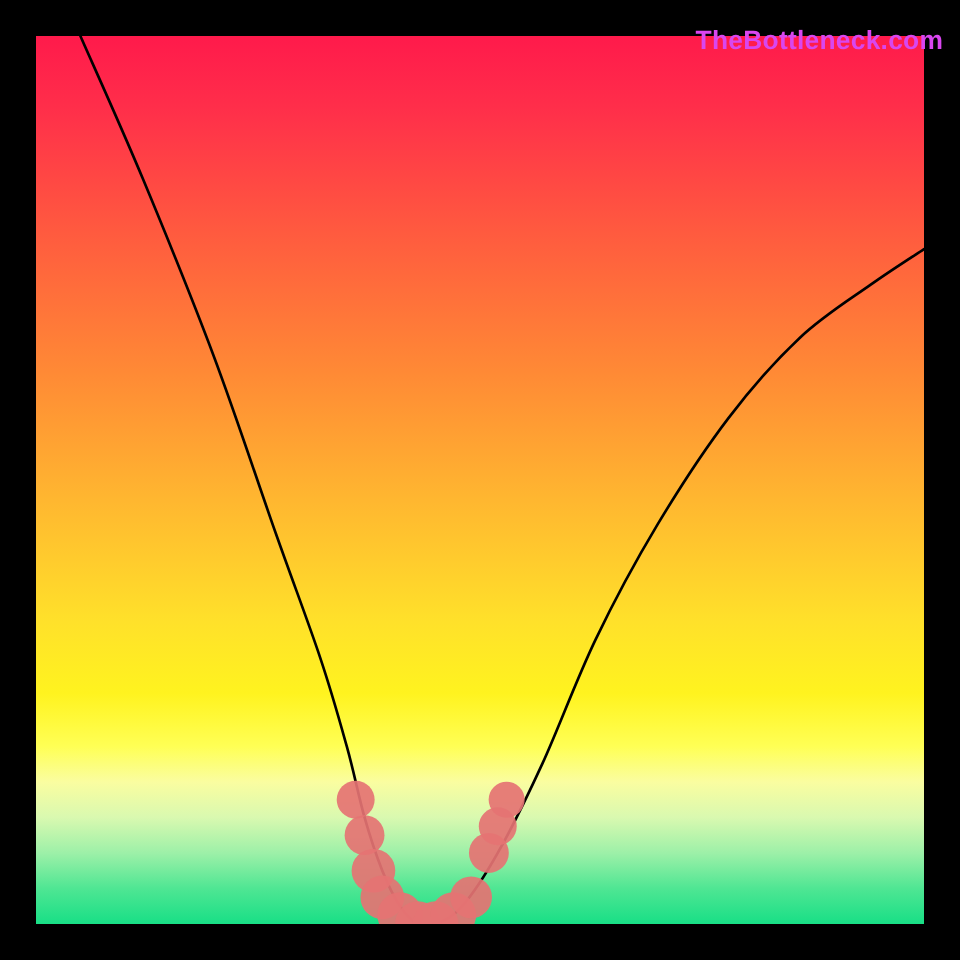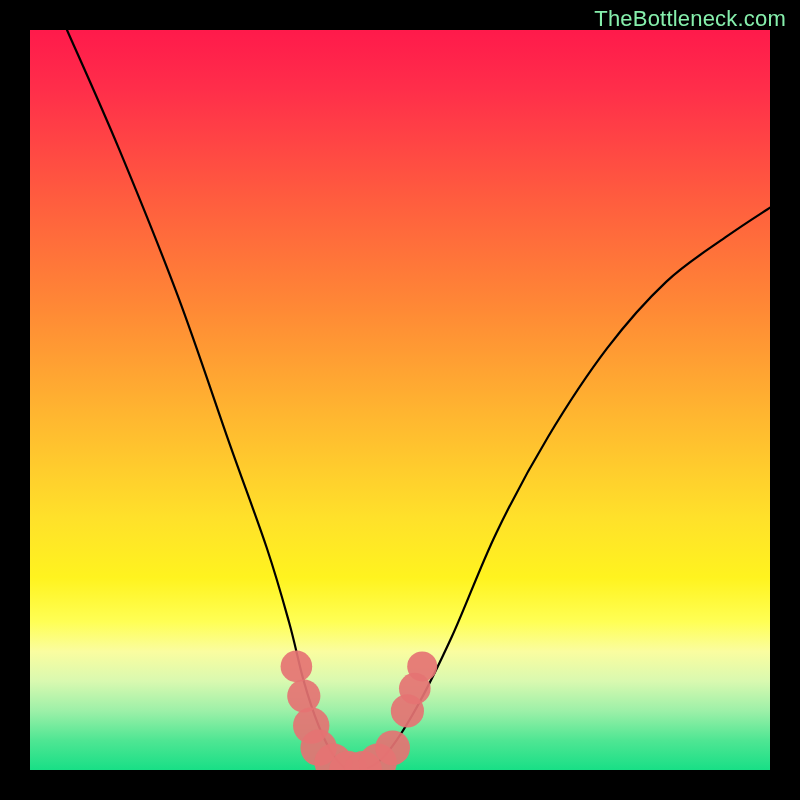--- a/index.html
+++ b/index.html
@@ -42,26 +42,26 @@
   }
   .curve-svg {
     position: absolute;
     left: 0;
     top: 0;
     width: 740px;
     height: 740px;
   }
   .watermark {
     position: absolute;
-    top: 6px;
+    top: 21px;
     right: 14px;
-    color: #86efac;
+    color: #d946ef;
     font-size: 22px;
     letter-spacing: 0.2px;
-    font-weight: 400;
+    font-weight: 700;
   }
 </style>
 </head>
 <body>
 
 <div class="frame">
   <div class="plot">
     <svg class="curve-svg" viewBox="0 0 740 740" preserveAspectRatio="none">
       <path d="M 37.0 0.0 C 45.6 19.7, 70.3 74.0, 88.8 118.4 C 107.3 162.8, 129.5 217.1, 148.0 266.4 C 166.5 315.7, 185.0 372.5, 199.8 414.4 C 214.6 456.3, 226.9 488.4, 236.8 518.0 C 246.7 547.6, 252.8 569.8, 259.0 592.0 C 265.2 614.2, 268.9 633.9, 273.8 651.2 C 278.7 668.5, 283.7 683.3, 288.6 695.6 C 293.5 707.9, 298.5 717.8, 303.4 725.2 C 308.3 732.6, 313.3 737.5, 318.2 740.0 C 323.1 742.5, 326.8 742.5, 333.0 740.0 C 339.2 737.5, 346.6 735.1, 355.2 725.2 C 363.8 715.3, 373.7 700.5, 384.8 680.8 C 395.9 661.1, 408.2 636.4, 421.8 606.8 C 435.4 577.2, 450.2 536.5, 466.2 503.2 C 482.2 469.9, 499.5 437.8, 518.0 407.0 C 536.5 376.2, 557.5 344.1, 577.2 318.2 C 596.9 292.3, 616.7 270.1, 636.4 251.6 C 656.1 233.1, 678.3 219.5, 695.6 207.2 C 712.9 194.9, 732.6 182.5, 740.0 177.6" fill="none" stroke="#000000" stroke-width="2.2" stroke-linecap="round" stroke-linejoin="round"></path>
       <g>

